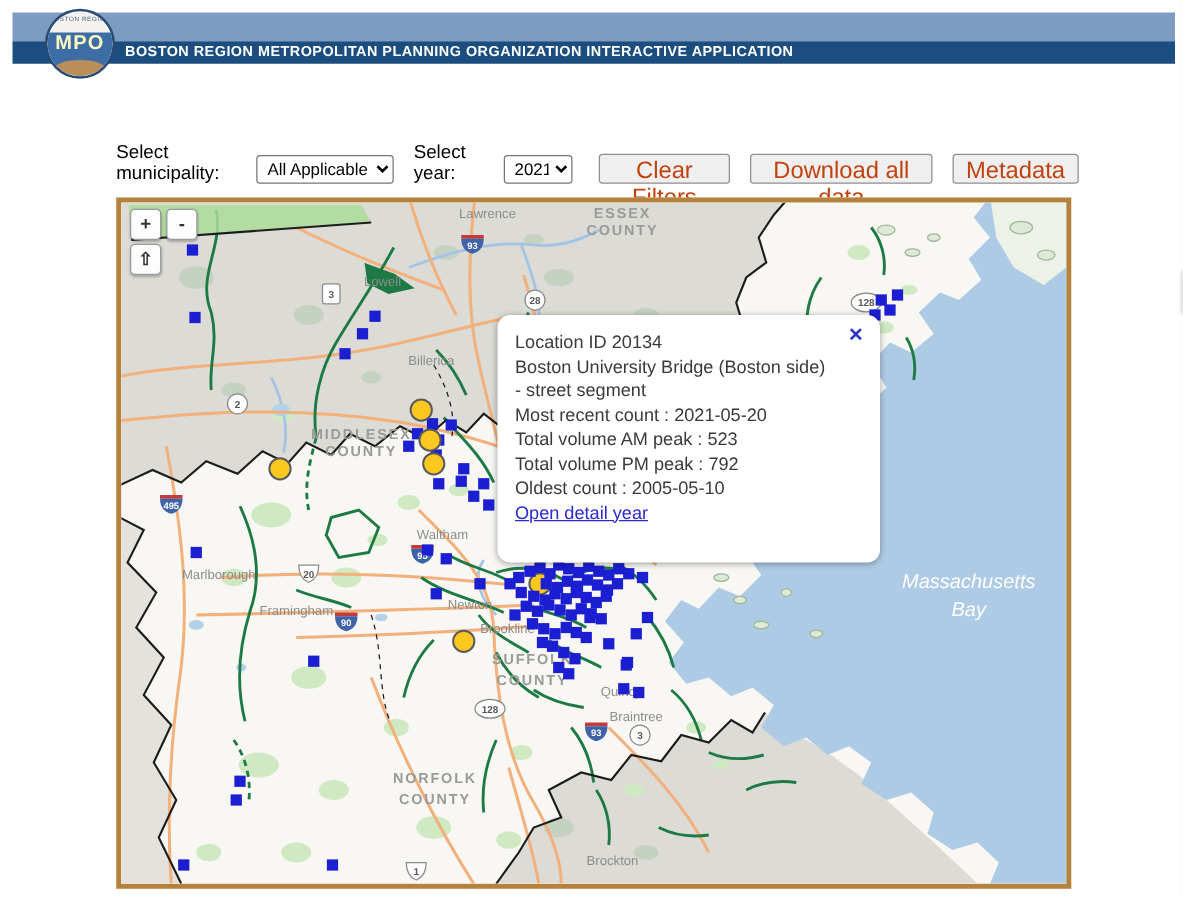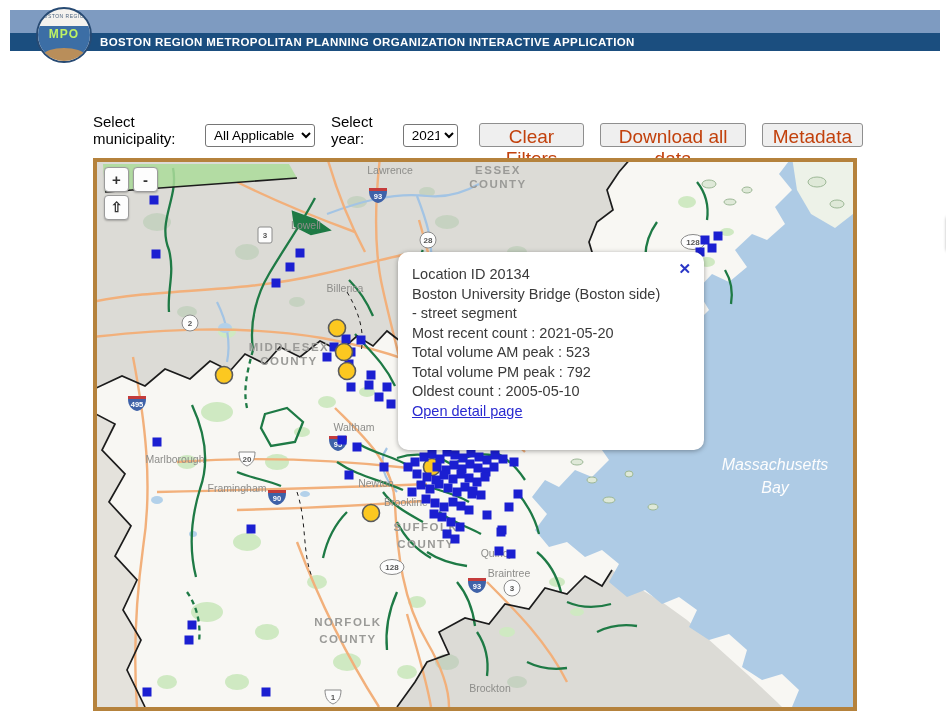--- a/index.html
+++ b/index.html
@@ -5,21 +5,21 @@
   * { margin:0; padding:0; box-sizing:border-box; }
   html,body { width:946px; height:719px; background:#fff; font-family:"Liberation Sans",sans-serif; overflow:hidden; }
   .stage { position:relative; width:946px; height:719px; background:#fff; }
 
   
   .hdr-light { position:absolute; left:10px; top:10px; right:6px; height:23px; background:#7e9bc1; }
   .hdr-dark  { position:absolute; left:10px; top:33px; right:6px; height:18px; background:#1b4e7f; }
   .hdr-text  { position:absolute; left:100px; top:36px; color:#fff; font-size:11.5px; font-weight:bold; letter-spacing:.4px; }
   .logo { position:absolute; left:36px; top:7px; width:56px; height:56px; border-radius:50%; background:#f4f2ee; border:2px solid #274a73; overflow:hidden; z-index:5; }
   .logo .arc-top { position:absolute; top:4px; width:100%; text-align:center; font-size:5px; color:#4a627e; letter-spacing:.5px; }
-  .logo .band { position:absolute; top:17px; left:0; right:0; height:31px; background:#3c6ea5; color:#bef264; font-weight:bold; font-size:12px; text-align:center; line-height:17px; letter-spacing:1px; }
+  .logo .band { position:absolute; top:17px; left:0; right:0; height:31px; background:#3c6ea5; color:#fef9c3; font-weight:bold; font-size:16px; text-align:center; line-height:17px; letter-spacing:1px; }
   .logo .base { position:absolute; bottom:0; left:6px; right:6px; height:13px; background:#b98e5a; border-radius:50% 50% 0 0; }
 
   
   .page-title { position:absolute; left:0; width:946px; top:84px; text-align:center; font-size:17.5px; font-weight:bold; color:#111; }
   .controls { position:absolute; left:93px; top:122px; width:770px; height:25px; font-size:15px; color:#000; display:flex; align-items:flex-end; }
   .controls .lbl { margin-right:7px; }
   select { font-size:13.5px; font-family:"Liberation Sans",sans-serif; border:1px solid #767676; border-radius:3px; background:#fff; height:23px; padding:0 2px 0 4px; }
   #sel-muni { width:132px; margin-right:16px; }
   #sel-year { width:55px; margin-right:21px; }
   .btn { font-size:19px; font-family:"Liberation Sans",sans-serif; background:#efefef; border:1px solid #8f8f8f; border-radius:3px; padding:2px 10px; height:24px; margin-right:16px; color:#c2410c; }
@@ -419,17 +419,17 @@
 
       <div class="popup">
         <span class="close">✕</span>
         <div>Location ID 20134</div>
         <div>Boston University Bridge (Boston side)</div>
         <div>- street segment</div>
         <div>Most recent count : 2021-05-20</div>
         <div>Total volume AM peak : 523</div>
         <div>Total volume PM peak : 792</div>
         <div>Oldest count : 2005-05-10</div>
-        <div><a>Open detail page</a></div>
+        <div><a>Open detail year</a></div>
       </div>
     </div>
   </div>
 </div>
 
 </body></html>

